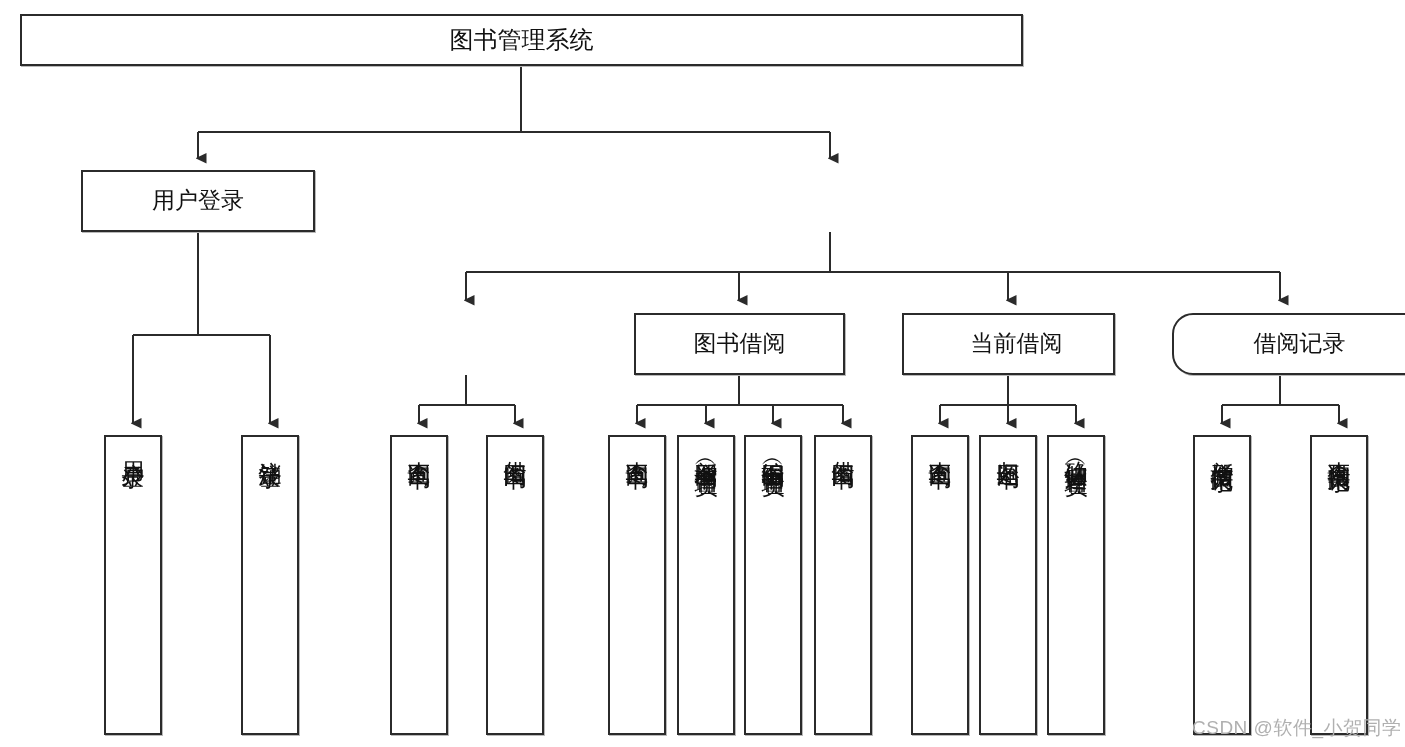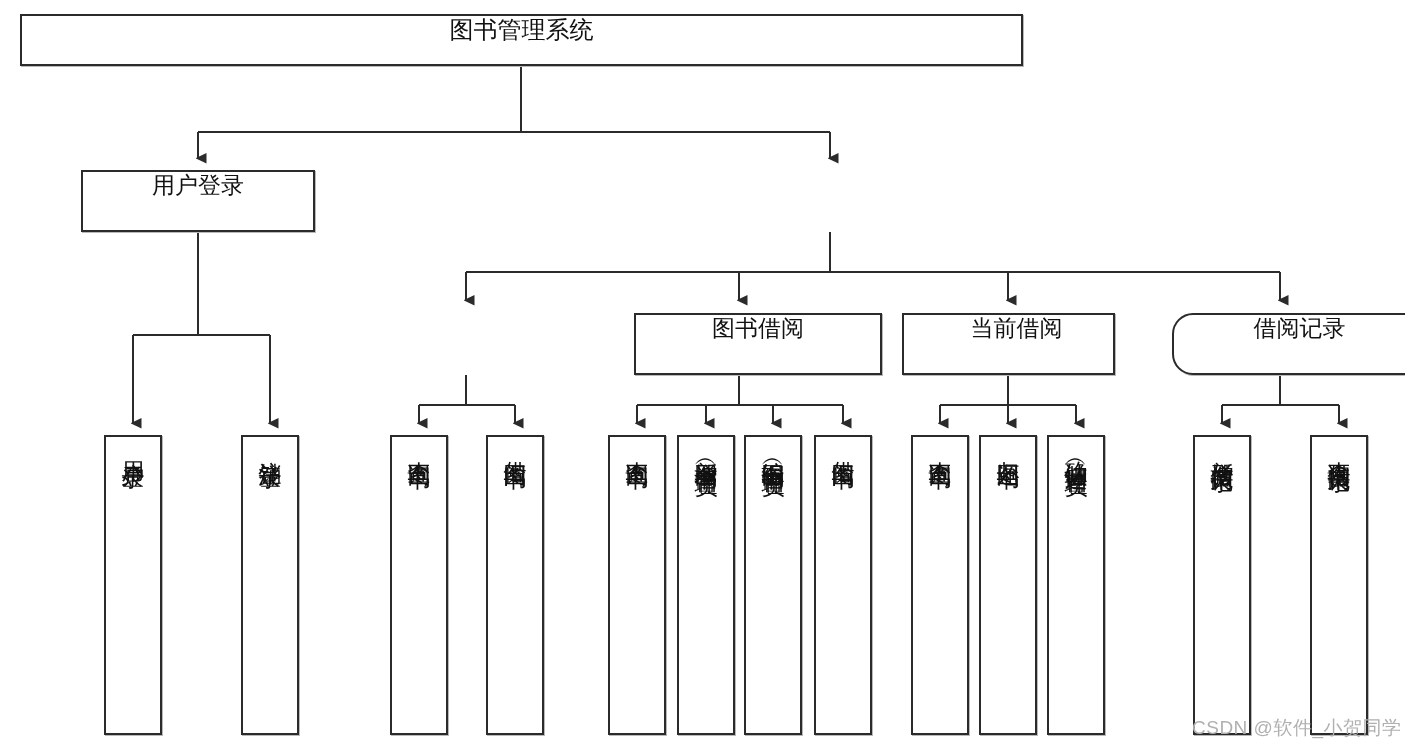--- a/index.html
+++ b/index.html
@@ -25,21 +25,21 @@
     height: 747px;
     pointer-events: none;
   }
   .node {
     position: absolute;
     box-sizing: border-box;
     background: #ffffff;
     border: 2px solid #2b2b2b;
     box-shadow: 1px 1px 0 0 #b9b9b9;
     display: flex;
-    align-items: flex-start;
+    align-items: center;
     justify-content: center;
     color: #111111;
   }
   .node-label {
     display: block;
     text-align: center;
     line-height: 1.18;
     white-space: nowrap;
   }
   .node.horiz .node-label {
@@ -124,21 +124,21 @@
   </svg>
 
   <div class="node horiz root" style="left:20px; top:14px; width:1003px; height:52px;">
     <span class="node-label">图书管理系统</span>
   </div>
 
   <div class="node horiz" style="left:81px; top:170px; width:234px; height:62px;">
     <span class="node-label">用户登录</span>
   </div>
 
-  <div class="node horiz" style="left:634px; top:313px; width:248px; height:62px;">
+  <div class="node horiz" style="left:634px; top:313px; width:211px; height:62px;">
     <span class="node-label">图书借阅</span>
   </div>
   <div class="node horiz" style="left:902px; top:313px; width:213px; height:62px;padding-left:16px;">
     <span class="node-label">当前借阅</span>
   </div>
   <div class="node horiz" style="left:1172px; top:313px; width:255px; height:62px;border-radius:21px;">
     <span class="node-label">借阅记录</span>
   </div>
 
   <div class="node vert" style="left:104px; top:435px; width:58px; height:300px;">

